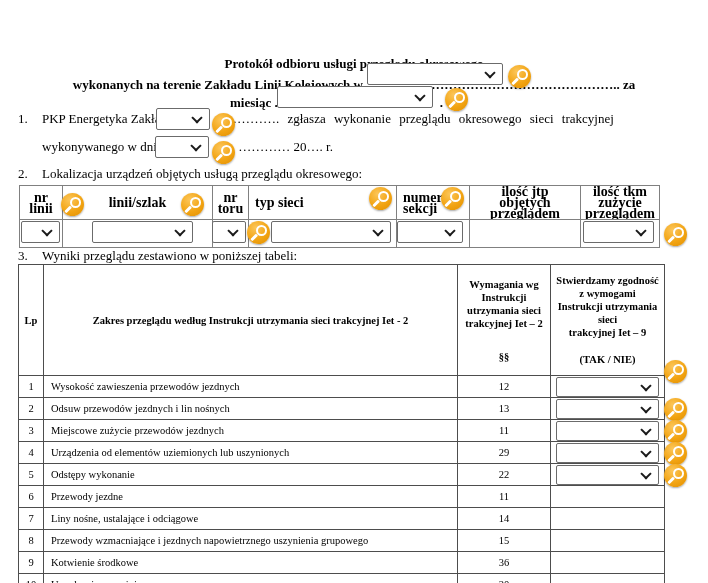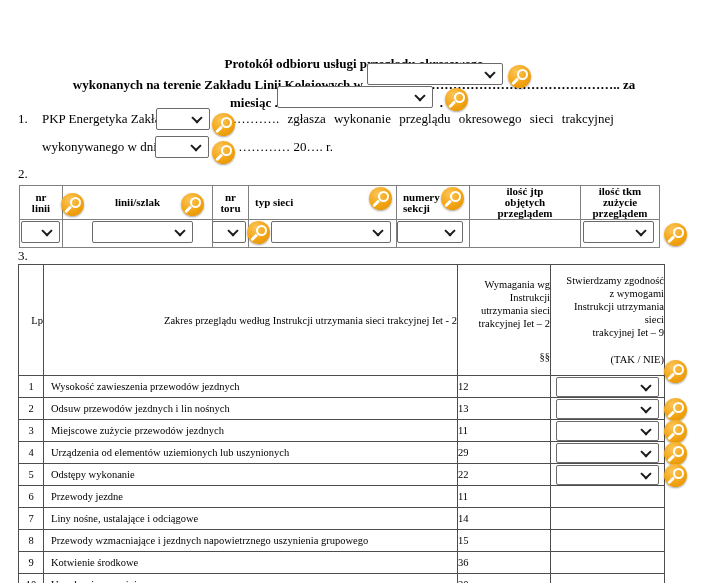--- a/index.html
+++ b/index.html
@@ -23,36 +23,36 @@
   .mag { position:absolute; width:23px; height:23px; border-radius:50%;
          background:radial-gradient(circle at 38% 30%, #fcc65a 0%, #f2a413 55%, #e08e00 100%);
          box-shadow:0 1px 2px rgba(0,0,0,0.35); }
   .mag::before { content:""; position:absolute; left:9px; top:4px; width:7px; height:7px;
                  border:2px solid #fff; border-radius:50%; }
   .mag::after { content:""; position:absolute; left:3px; top:15px; width:8px; height:2.5px;
                 background:#fff; border-radius:1px; transform:rotate(-45deg); }
 
   
   table.t1 { position:absolute; left:19px; top:185px; width:641px; border-collapse:collapse;
-             table-layout:fixed; font-size:11px; }
+             table-layout:fixed; font-size:14px; }
   .t1 th, .t1 td { border:1px solid #808080; padding:0; overflow:hidden; }
   .t1 th { font-weight:bold; line-height:11px; vertical-align:middle; text-align:center; height:32px; }
   .t1 td { height:27px; }
   .t1 th.la { text-align:left; padding-left:6px; }
   .pre { white-space:pre-line; }
 
   
   table.t2 { position:absolute; left:18px; top:264px; width:646px; border-collapse:collapse;
              table-layout:fixed; font-size:10.5px; }
   .t2 th, .t2 td { border:1px solid #4d4d4d; padding:0; }
-  .t2 th { font-weight:normal; vertical-align:middle; text-align:right; height:110px; line-height:13px; }
+  .t2 th { font-weight:bold; vertical-align:middle; text-align:center; height:110px; line-height:13px; }
   .t2 td { height:21px; }
   .t2 td.lp { text-align:center; }
   .t2 td.desc { text-align:left; padding-left:7px; }
-  .t2 td.par { text-align:left; }
+  .t2 td.par { text-align:center; }
   .hdr-gap-req { height:20px; }
   .hdr-gap-conf { height:14px; }
 </style>
 </head>
 <body>
 
 <div class="page">
 
   <div class="abs center hline" style="top:56px">Protokół odbioru usługi przeglądu okresowego</div>
   <div class="abs center hline" style="top:77px">wykonanych na terenie Zakładu Linii Kolejowych w ………………………………………………….. za</div>
@@ -79,20 +79,21 @@
   <div class="sel" style="left:156px; top:108px; width:54px">
       <span class="chev"></span>
     </div>
   <div class="mag" style="left:212px; top:113px"></div>
   <div class="sel" style="left:155px; top:136px; width:54px">
       <span class="chev"></span>
     </div>
   <div class="mag" style="left:212px; top:141px"></div>
 
   <div class="abs bline" style="left:18px; top:166px">2.</div>
+  <div class="abs bline" style="left:42px; top:166px">Lokalizacja urządzeń objętych usługą przeglądu okresowego:</div>
 
   <table class="t1">
     <colgroup>
       <col style="width:43px">
         <col style="width:150px">
         <col style="width:36px">
         <col style="width:148px">
       <col style="width:73px">
         <col style="width:111px">
         <col style="width:79px">
@@ -144,20 +145,21 @@
     </div>
   <div class="sel" style="left:397px; top:221px; width:66px">
       <span class="chev"></span>
     </div>
   <div class="sel" style="left:583px; top:221px; width:71px">
       <span class="chev"></span>
     </div>
   <div class="mag" style="left:664px; top:223px"></div>
 
   <div class="abs bline" style="left:18px; top:248px">3.</div>
+  <div class="abs bline" style="left:42px; top:248px">Wyniki przeglądu zestawiono w poniższej tabeli:</div>
 
   <table class="t2">
     <colgroup>
       <col style="width:25px">
         <col style="width:414px">
         <col style="width:93px">
         <col style="width:114px">
     </colgroup>
     <tbody>
         <tr>

